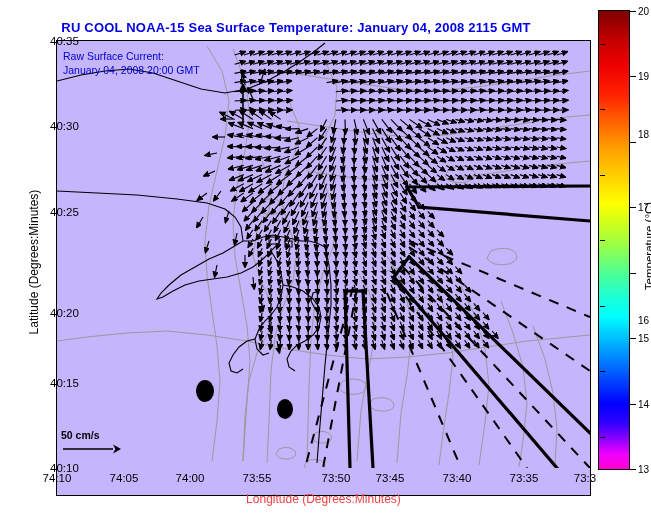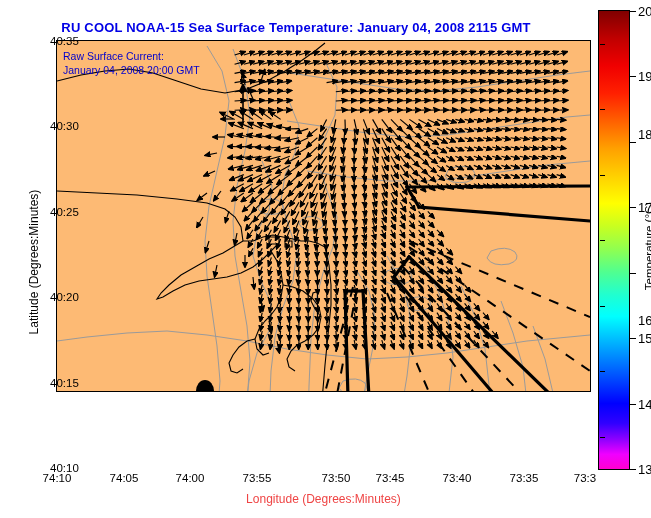--- a/index.html
+++ b/index.html
@@ -5,22 +5,22 @@
   html,body{margin:0;padding:0;background:#ffffff;}
   body{width:651px;height:518px;position:relative;overflow:hidden;
        font-family:"Liberation Sans",sans-serif;}
 
   
   #title{position:absolute;left:0;top:20px;width:592px;text-align:center;
          color:#0000e6;font-size:13px;font-weight:bold;letter-spacing:.2px;
          white-space:nowrap;}
 
   
-  #plot{position:absolute;left:56px;top:40px;width:535px;height:352px;
-        background:#fdba74;border:1px solid #000;box-sizing:border-box;
+  #plot{position:absolute;left:56px;top:40px;width:535px;height:456px;
+        background:#c4b5fd;border:1px solid #000;box-sizing:border-box;
         overflow:hidden;}
   #plotsvg{position:absolute;left:0;top:0;}
 
   
   #annot{position:absolute;left:62px;top:48px;color:#0000cd;font-size:10.5px;
          line-height:14px;z-index:6;pointer-events:none;}
 
   
   #scalebox{position:absolute;left:60px;top:430px;z-index:6;}
   #scalelbl{font-size:10.5px;color:#000;font-weight:bold;}
@@ -56,21 +56,21 @@
           #ffff00 58%,
           #ffd000 64%,
           #ffa000 70%,
           #ff6000 76%,
           #ff2000 82%,
           #f00000 88%,
           #c00000 94%,
           #800000 100%);}
   .cbtick{position:absolute;left:630px;width:6px;height:1px;background:#000;}
   .cbtick-in{position:absolute;left:600px;width:5px;height:1px;background:#000;}
-  .cblab{position:absolute;left:638px;font-size:13px;color:#000;
+  .cblab{position:absolute;left:638px;font-size:10px;color:#000;
          transform:translateY(-50%);}
   #cbtitle{position:absolute;left:549px;top:240px;width:200px;text-align:center;
         font-size:11.5px;color:#000;transform:rotate(-90deg);
         transform-origin:center;white-space:nowrap;}
 </style>
 </head>
 <body>
 
 <div id="title">RU COOL  NOAA-15  Sea Surface Temperature:  January 04, 2008 2115 GMT</div>
 
@@ -1115,21 +1115,21 @@
   <div class="xlab" style="left:457px;">73:40</div>
   <div class="xlab" style="left:524px;">73:35</div>
   <div class="xlab" style="left:585px;">73:3</div>
 </div>
 <div id="xaxis-title">Longitude (Degrees:Minutes)</div>
 
 <div>
   <div class="ylab" style="top:41px;">40:35</div>
   <div class="ylab" style="top:126px;">40:30</div>
   <div class="ylab" style="top:212px;">40:25</div>
-  <div class="ylab" style="top:297px;">40:20</div>
+  <div class="ylab" style="top:313px;">40:20</div>
   <div class="ylab" style="top:383px;">40:15</div>
   <div class="ylab" style="top:468px;">40:10</div>
 </div>
 <div id="yaxis-title">Latitude (Degrees:Minutes)</div>
 
 <div id="cbar"></div>
 <div>
   <div class="cbtick" style="top:11px;"></div>
   <div class="cbtick" style="top:76px;"></div>
   <div class="cbtick" style="top:142px;"></div>

